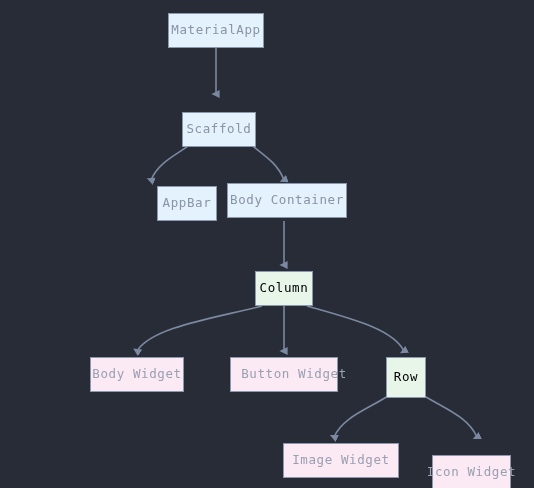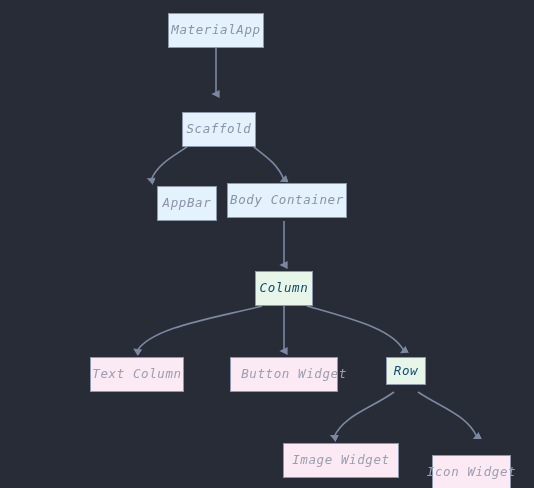--- a/index.html
+++ b/index.html
@@ -31,23 +31,23 @@
     align-items: center;
     justify-content: center;
     border: 1px solid #8491a8;
     font-size: 12.5px;
     letter-spacing: 0.6px;
     line-height: 1;
     white-space: nowrap;
     user-select: none;
   }
   .node.blue  { background: #e3f2fd; border-color: #8b98ad; color: #8b93a6; }
-  .node.green { background: #e8f5e9; border-color: #8b98ad; color: #0c4a6e; }
+  .node.green { background: #e8f5e9; border-color: #8b98ad; color: #000000; }
   .node.pink  { background: #fbe9f3; border-color: #8b98ad; color: #9aa0b2; }
-  .node-label { pointer-events: none; font-style: italic; }
+  .node-label { pointer-events: none; }
 </style>
 </head>
 <body>
 
 <div id="canvas">
 
   <svg id="edge-layer" viewBox="0 0 534 488" width="534" height="488" xmlns="http://www.w3.org/2000/svg">
     <defs>
       <marker id="arrowhead" markerWidth="9" markerHeight="9" refX="4.2" refY="3.6" orient="auto" markerUnits="userSpaceOnUse">
         <path d="M0.3,0 L8.1,0 L4.2,8.2 Z" fill="#7b88a1"></path>
@@ -76,26 +76,26 @@
       <div class="node blue" style="left: 121px; top: 186px; width: 60px; height: 35px; margin-left: 36px;">
         <span class="node-label">AppBar</span>
       </div>
       <div class="node blue" style="left: 227px; top: 183px; width: 120px; height: 35px; justify-content: center;">
         <span class="node-label">Body Container</span>
       </div>
       <div class="node green" style="left: 255px; top: 271px; width: 58px; height: 35px;">
         <span class="node-label">Column</span>
       </div>
       <div class="node pink" style="left: 90px; top: 357px; width: 94px; height: 35px;">
-        <span class="node-label">Text Column</span>
+        <span class="node-label">Body Widget</span>
       </div>
       <div class="node pink" style="left: 230px; top: 357px; width: 108px; height: 35px; padding-left: 20px;">
         <span class="node-label">Button Widget</span>
       </div>
-      <div class="node green" style="left: 386px; top: 357px; width: 40px; height: 28px;">
+      <div class="node green" style="left: 386px; top: 357px; width: 40px; height: 41px;">
         <span class="node-label">Row</span>
       </div>
       <div class="node pink" style="left: 283px; top: 443px; width: 116px; height: 35px;">
         <span class="node-label">Image Widget</span>
       </div>
       <div class="node pink" style="left: 432px; top: 455px; width: 79px; height: 35px;">
         <span class="node-label">Icon Widget</span>
       </div>
     </div>
 

